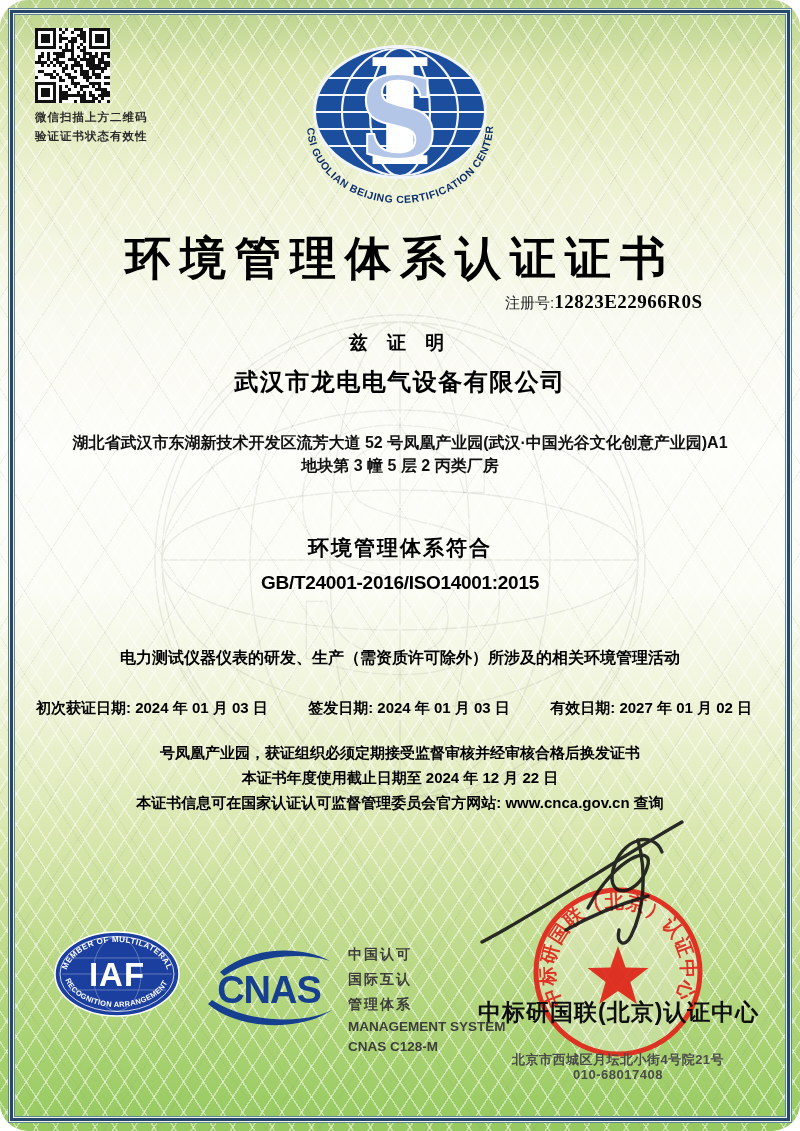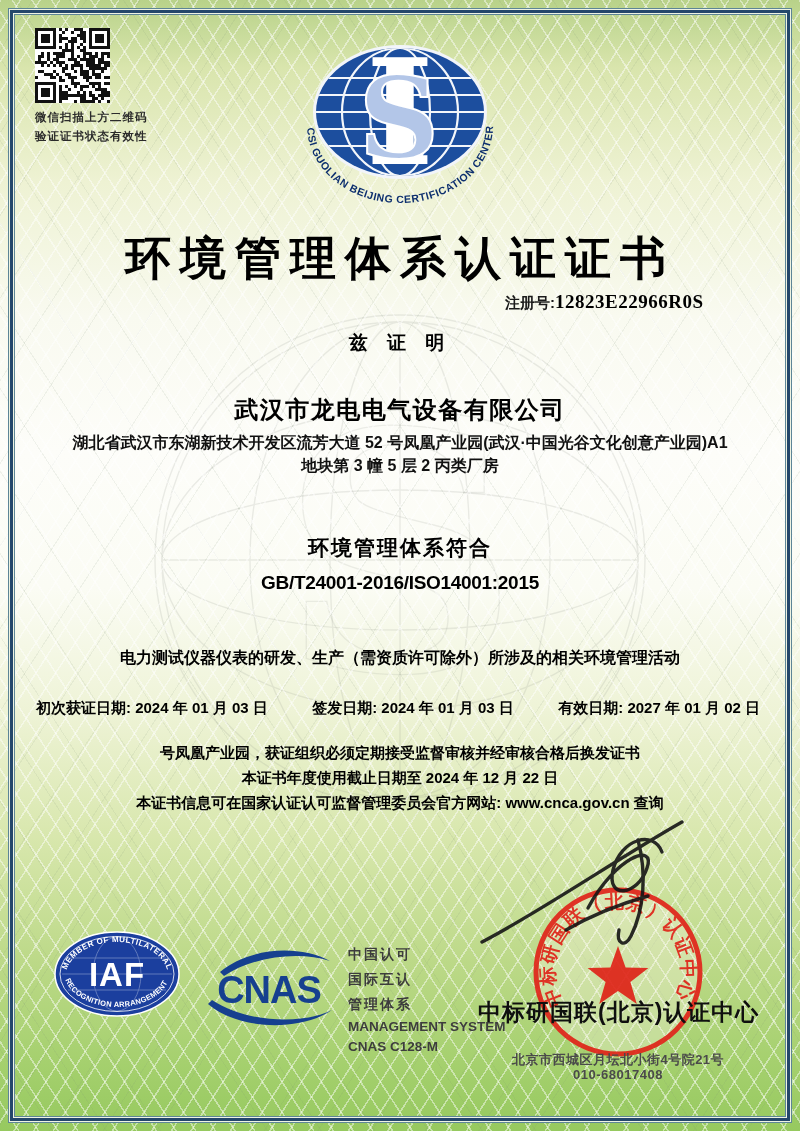--- a/index.html
+++ b/index.html
@@ -3,20 +3,21 @@
 <meta charset="utf-8">
 <style>
   html,body{margin:0;padding:0;}
   .page{
     position:relative;width:800px;height:1131px;overflow:hidden;
     font-family:"Liberation Sans","DejaVu Sans",sans-serif;
     background:linear-gradient(180deg,
       #b8d289 0%, #d9e5ad 6%, #eef2d3 16%, #f9faf0 28%,
       #fdfdf9 40%, #fbfcf4 52%, #eef3d6 63%, #d8e7ad 74%,
       #bcd988 85%, #a5d06e 94%, #96c95f 100%);
+    border-radius:28px;
   }
   .mesh{
     position:absolute;inset:0;z-index:2;pointer-events:none;
     background-image:
       repeating-linear-gradient(57deg, rgba(255,255,255,0) 0 15px, rgba(255,255,255,.45) 15px 16.5px),
       repeating-linear-gradient(-57deg, rgba(255,255,255,0) 0 15px, rgba(255,255,255,.45) 15px 16.5px),
       repeating-linear-gradient(57deg, rgba(120,140,115,0) 0 44px, rgba(120,140,115,.10) 44px 45px),
       repeating-linear-gradient(-57deg, rgba(120,140,115,0) 0 44px, rgba(120,140,115,.10) 44px 45px);
   }
   .frame{
@@ -27,31 +28,31 @@
       inset 0 0 0 4px #24476b,
       inset 0 0 0 5px #eef3e2,
       inset 0 0 0 6px #5d8596;
   }
   .wm{position:absolute;z-index:1;pointer-events:none;}
   .content{position:absolute;inset:0;z-index:4;}
   .abs{position:absolute;white-space:nowrap;}
   .cx{left:50%;transform:translateX(-50%);}
   .qr-cap{font-size:11.5px;font-weight:bold;color:#2b2b2b;letter-spacing:1px;}
   .title{font-size:46px;font-weight:bold;color:#000;letter-spacing:9px;}
-  .regline{font-size:15px;font-weight:bold;color:#1a1a1a;}
+  .regline{font-size:15px;font-weight:normal;color:#1a1a1a;}
   .regnum{font-family:"Liberation Serif","DejaVu Serif",serif;font-size:19px;font-weight:600;letter-spacing:.5px;}
   .certify{font-size:19px;font-weight:bold;letter-spacing:7px;color:#000;}
-  .company{font-size:24px;font-weight:bold;letter-spacing:1.5px;color:#000;margin-top:28px;}
+  .company{font-size:24px;font-weight:bold;letter-spacing:1.5px;color:#000;}
   .credit{font-size:15px;font-weight:bold;color:#000;}
   .credit b{font-size:18px;letter-spacing:.5px;}
   .addr{font-size:16px;font-weight:bold;color:#111;}
   .mid{font-size:21px;font-weight:bold;color:#000;letter-spacing:2px;}
   .standard{font-size:19px;font-weight:bold;color:#000;letter-spacing:-.3px;}
   .scope{font-size:16px;font-weight:bold;color:#000;}
-  .dates{display:flex;justify-content:space-between;left:0;right:4px;padding:0 36px;font-size:15px;font-weight:bold;color:#000;}
+  .dates{display:flex;justify-content:space-between;left:0;right:12px;padding:0 36px;font-size:15px;font-weight:bold;color:#000;}
   .note{font-size:15px;font-weight:bold;color:#000;}
   .cnas-zh{font-size:14px;font-weight:bold;color:#3d3d3d;line-height:25px;letter-spacing:2px;}
   .cnas-en{font-size:13.5px;font-weight:bold;color:#3d3d3d;line-height:20px;}
   .issuer{font-size:23px;font-weight:bold;color:#0f0f0f;letter-spacing:1px;}
   .faddr{font-size:13px;font-weight:bold;color:#4a4a4a;letter-spacing:.5px;}
 </style>
 </head>
 <body>
 
 <div class="page">

